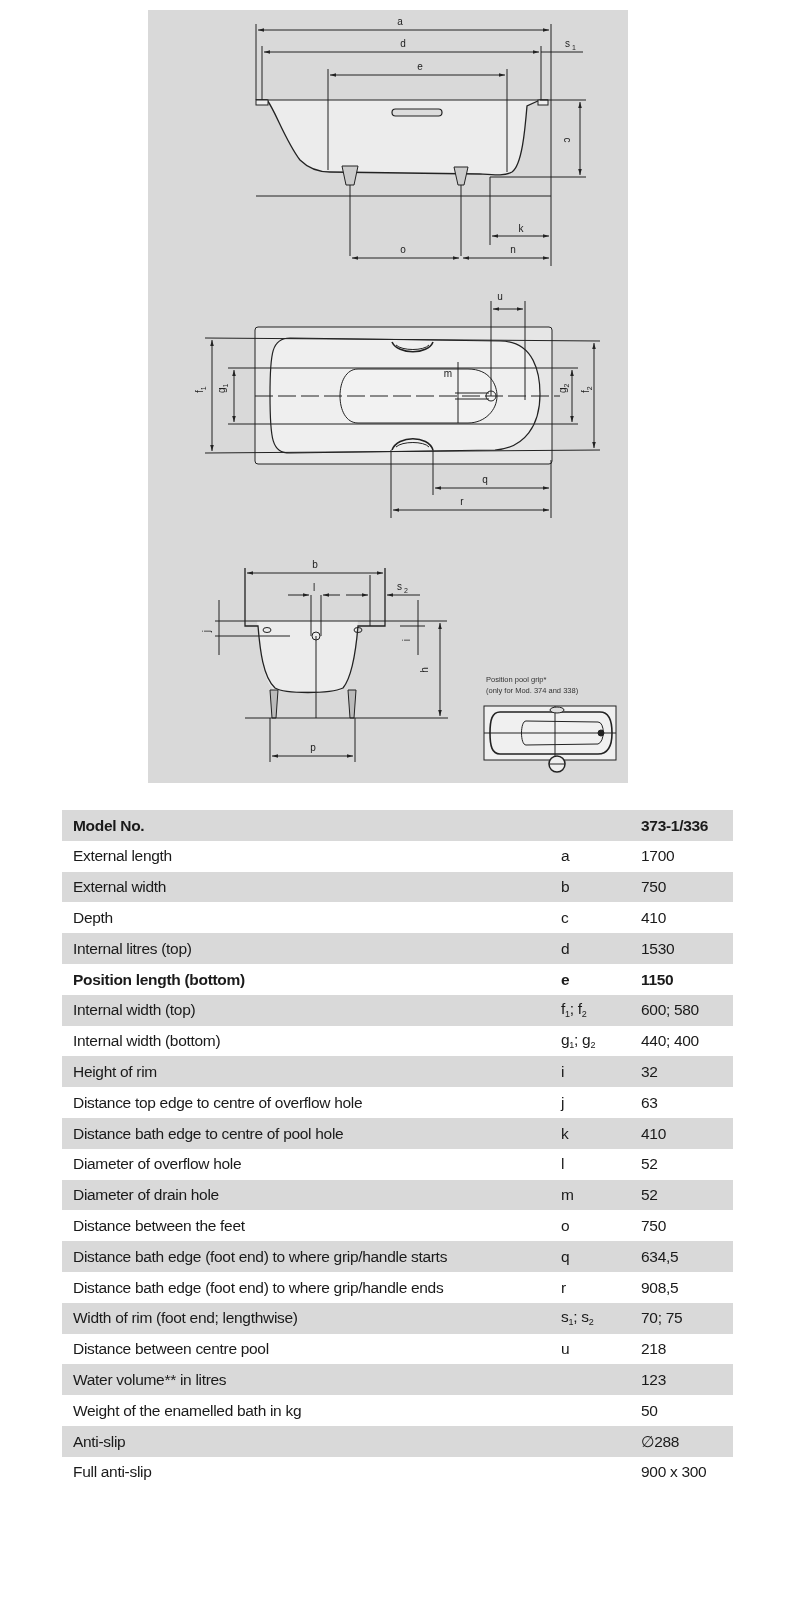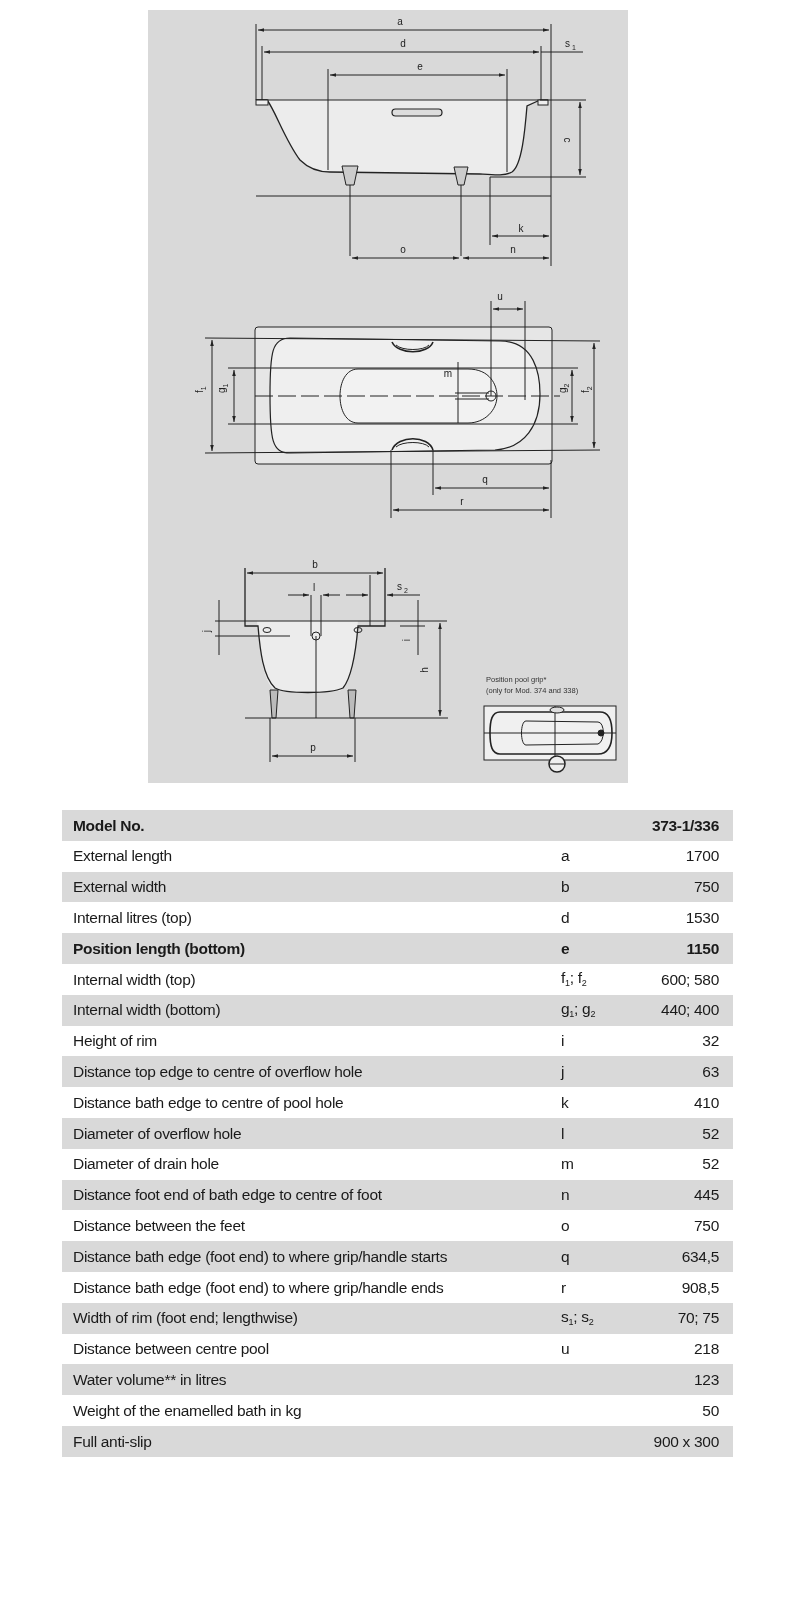--- a/index.html
+++ b/index.html
@@ -10,21 +10,21 @@
   svg text { font-family:"Liberation Sans", sans-serif; fill:#222; }
   .lbl { font-size:10px; }
   .note { font-size:7.5px; fill:#333; }
   .spec-table { position:absolute; left:62px; top:810px; width:671px; border-collapse:collapse; }
   .spec-table td { height:30.8px; padding:0; font-size:15.5px; line-height:1; vertical-align:middle;
                    font-family:"Liberation Sans", sans-serif; letter-spacing:-0.3px; }
   .spec-table tr:nth-child(odd) td { background:#d9d9d9; }
   .spec-table tr:nth-child(even) td { background:#ffffff; }
   .spec-table td.c-label { padding-left:11px; width:470px;margin-top:20px; }
   .spec-table td.c-sym { width:80px; padding-left:18px; }
-  .spec-table td.c-val { text-align:right; padding-right:14px; }
+  .spec-table td.c-val { text-align:left; padding-right:14px; }
   .spec-table tr.bold td { font-weight:bold; }
   .sub { font-size:9px; vertical-align:-3px; }
 </style>
 </head>
 <body>
 
 <div class="panel"></div>
 
 <svg class="drawing" viewBox="0 0 800 800" xmlns="http://www.w3.org/2000/svg">
   <defs>
@@ -210,20 +210,25 @@
         <td class="c-label">External length</td>
         <td class="c-sym">a</td>
         <td class="c-val">1700</td>
       </tr>
       <tr>
         <td class="c-label">External width</td>
         <td class="c-sym">b</td>
         <td class="c-val">750</td>
       </tr>
       <tr>
+        <td class="c-label">Depth</td>
+        <td class="c-sym">c</td>
+        <td class="c-val">410</td>
+      </tr>
+      <tr>
         <td class="c-label">Internal litres (top)</td>
         <td class="c-sym">d</td>
         <td class="c-val">1530</td>
       </tr>
       <tr class="bold">
         <td class="c-label">Position length (bottom)</td>
         <td class="c-sym">e</td>
         <td class="c-val">1150</td>
       </tr>
       <tr>
@@ -255,25 +260,20 @@
         <td class="c-label">Diameter of overflow hole</td>
         <td class="c-sym">l</td>
         <td class="c-val">52</td>
       </tr>
       <tr>
         <td class="c-label">Diameter of drain hole</td>
         <td class="c-sym">m</td>
         <td class="c-val">52</td>
       </tr>
       <tr>
-        <td class="c-label">Distance foot end of bath edge to centre of foot</td>
-        <td class="c-sym">n</td>
-        <td class="c-val">445</td>
-      </tr>
-      <tr>
         <td class="c-label">Distance between the feet</td>
         <td class="c-sym">o</td>
         <td class="c-val">750</td>
       </tr>
       <tr>
         <td class="c-label">Distance bath edge (foot end) to where grip/handle starts</td>
         <td class="c-sym">q</td>
         <td class="c-val">634,5</td>
       </tr>
       <tr>
@@ -295,18 +295,23 @@
         <td class="c-label">Water volume** in litres</td>
         <td class="c-sym"></td>
         <td class="c-val">123</td>
       </tr>
       <tr>
         <td class="c-label">Weight of the enamelled bath in kg</td>
         <td class="c-sym"></td>
         <td class="c-val">50</td>
       </tr>
       <tr>
+        <td class="c-label">Anti-slip</td>
+        <td class="c-sym"></td>
+        <td class="c-val">∅288</td>
+      </tr>
+      <tr>
         <td class="c-label">Full anti-slip</td>
         <td class="c-sym"></td>
         <td class="c-val">900 x 300</td>
       </tr>
     </tbody>
 </table>
 
 </body></html>

